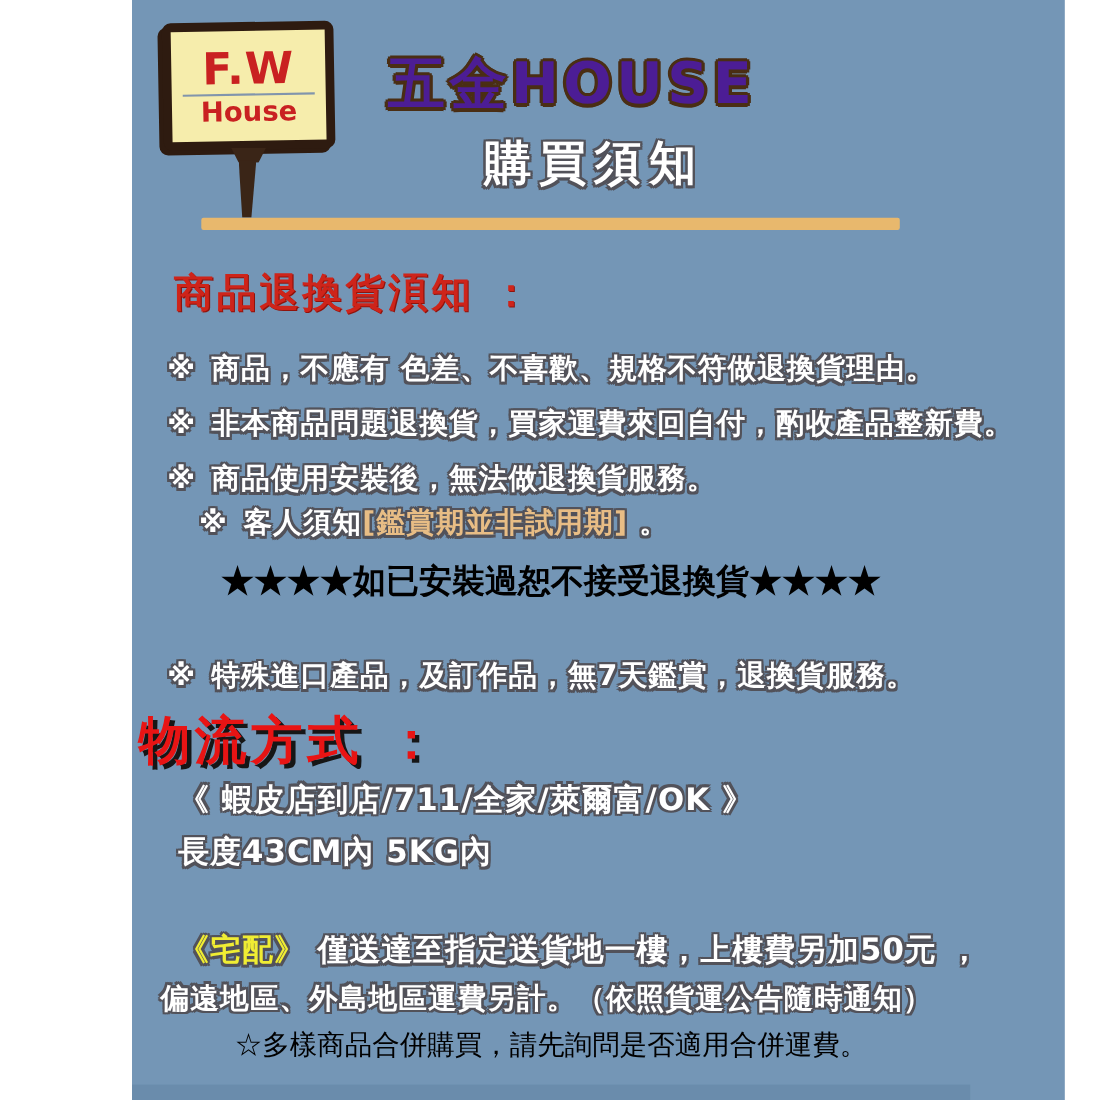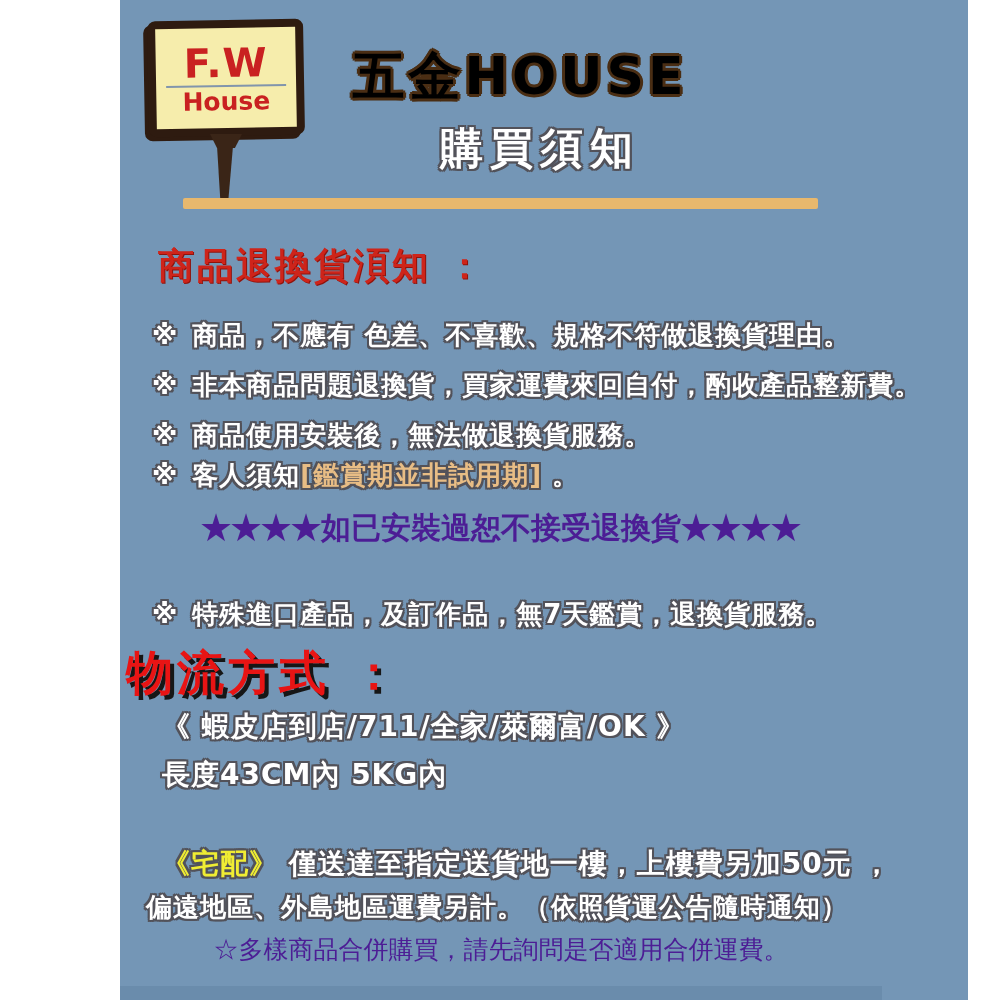--- a/index.html
+++ b/index.html
@@ -20,34 +20,34 @@
   .pole-stick{position:absolute;left:97px;top:146px;width:16px;height:52px;background:#3A2517;
     clip-path:polygon(0 0,100% 0,72% 100%,20% 100%);}
 
   
   .outline-dark{text-shadow:-2px -2px 0 #52525A,2px -2px 0 #52525A,-2px 2px 0 #52525A,2px 2px 0 #52525A,
     0 -2px 0 #52525A,0 2px 0 #52525A,-2px 0 0 #52525A,2px 0 0 #52525A;}
   .outline-brown{text-shadow:-2px -2px 0 #4A2E14,2px -2px 0 #4A2E14,-2px 2px 0 #4A2E14,2px 2px 0 #4A2E14,
     0 -3px 0 #4A2E14,0 3px 0 #4A2E14,-3px 0 0 #4A2E14,3px 0 0 #4A2E14;}
 
   .title{left:210px;top:42px;width:380px;text-align:center;font-size:52px;font-weight:bold;
-    color:#000000;letter-spacing:4px;}
+    color:#4c1d95;letter-spacing:4px;}
   .subtitle{left:255px;top:120px;width:330px;text-align:center;font-size:43px;font-weight:bold;
     color:#FFFFFF;letter-spacing:7px;}
   .divider{left:63px;top:198px;width:635px;height:11px;background:#E8B86D;border-radius:2px;}
 
   .heading-red{left:38px;top:242px;font-size:36px;font-weight:bold;color:#CE241A;letter-spacing:3px;
     text-shadow:1px 1px 0 #8F130C;}
 
   .bullet{left:32px;font-size:26px;font-weight:bold;color:#FFFFFF;letter-spacing:1px;}
   .bullet .mark{margin-right:14px;}
   .tan{color:#E8BD85;}
   .yellow{color:#F0ED33;}
 
-  .blueline{left:0;width:762px;text-align:center;color:#4c1d95;
+  .blueline{left:0;width:762px;text-align:center;color:#000000;
     font-family:"DejaVu Serif","Liberation Serif",serif;font-weight:bold;}
   .stars{top:508px;font-size:30px;}
   .note{top:554px;font-size:27px;}
 
   .heading-red2{left:6px;top:642px;font-size:47px;font-weight:bold;color:#E81414;letter-spacing:4px;
     text-shadow:4px 4px 0 #161616;}
 
   .ship{font-size:28px;font-weight:bold;color:#FFFFFF;letter-spacing:1px;}
   .combine{top:933px;font-size:25px;font-weight:normal;}
   .bottom-bar{left:0;top:986px;width:762px;height:14px;background:#6A8CAC;}
@@ -79,21 +79,21 @@
     </div>
 
     <div class="abs bullet outline-dark" style="top:318px;">
       <span class="mark">※</span><span>商品，不應有 色差、不喜歡、規格不符做退換貨理由。</span>
     </div>
 
     <div class="abs bullet outline-dark" style="top:418px;">
       <span class="mark">※</span><span>商品使用安裝後，無法做退換貨服務。</span>
     </div>
 
-    <div class="abs bullet outline-dark" style="top:458px;">
+    <div class="abs bullet outline-dark" style="top:458px;margin-left:29px;">
       <span class="mark">※</span><span>客人須知</span><span class="tan">[鑑賞期並非試用期]</span><span> 。</span>
     </div>
 
     <div class="abs blueline stars">★★★★如已安裝過恕不接受退換貨★★★★</div>
 
     <div class="abs bullet outline-dark" style="top:597px;">
       <span class="mark">※</span><span>特殊進口產品，及訂作品，無7天鑑賞，退換貨服務。</span>
     </div>
 
     <div class="abs heading-red2">物流方式 ：</div>

